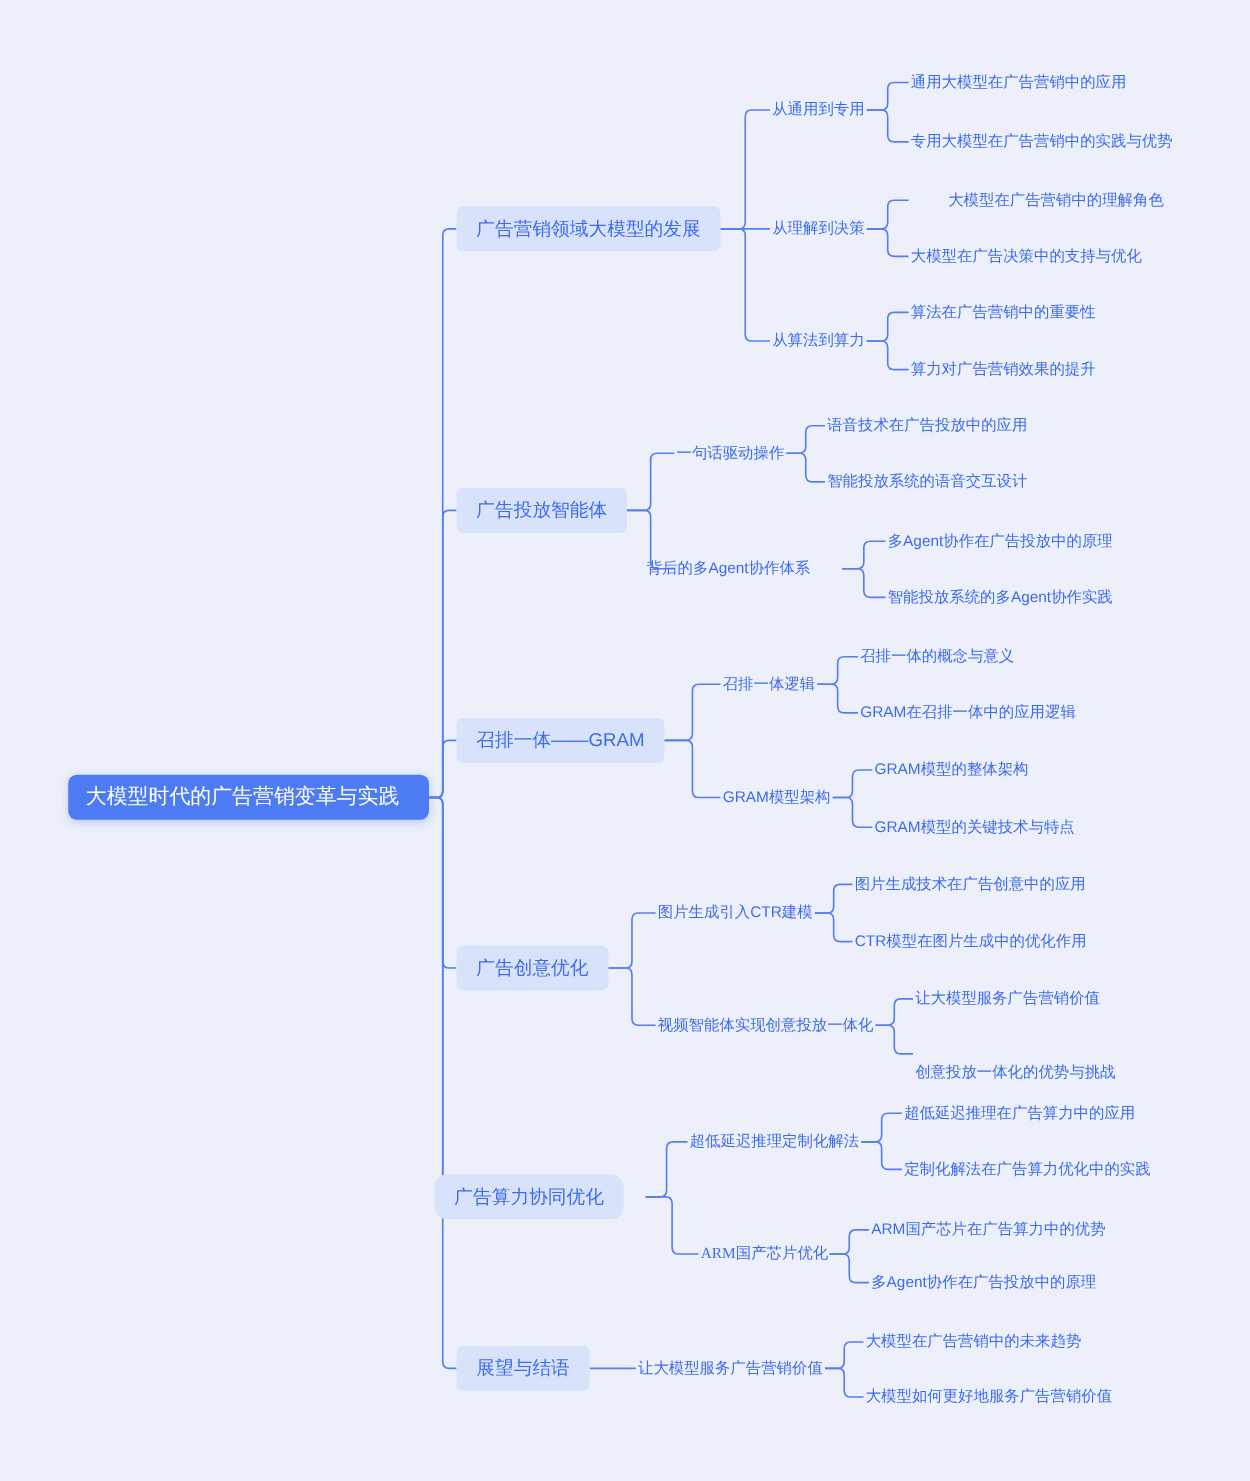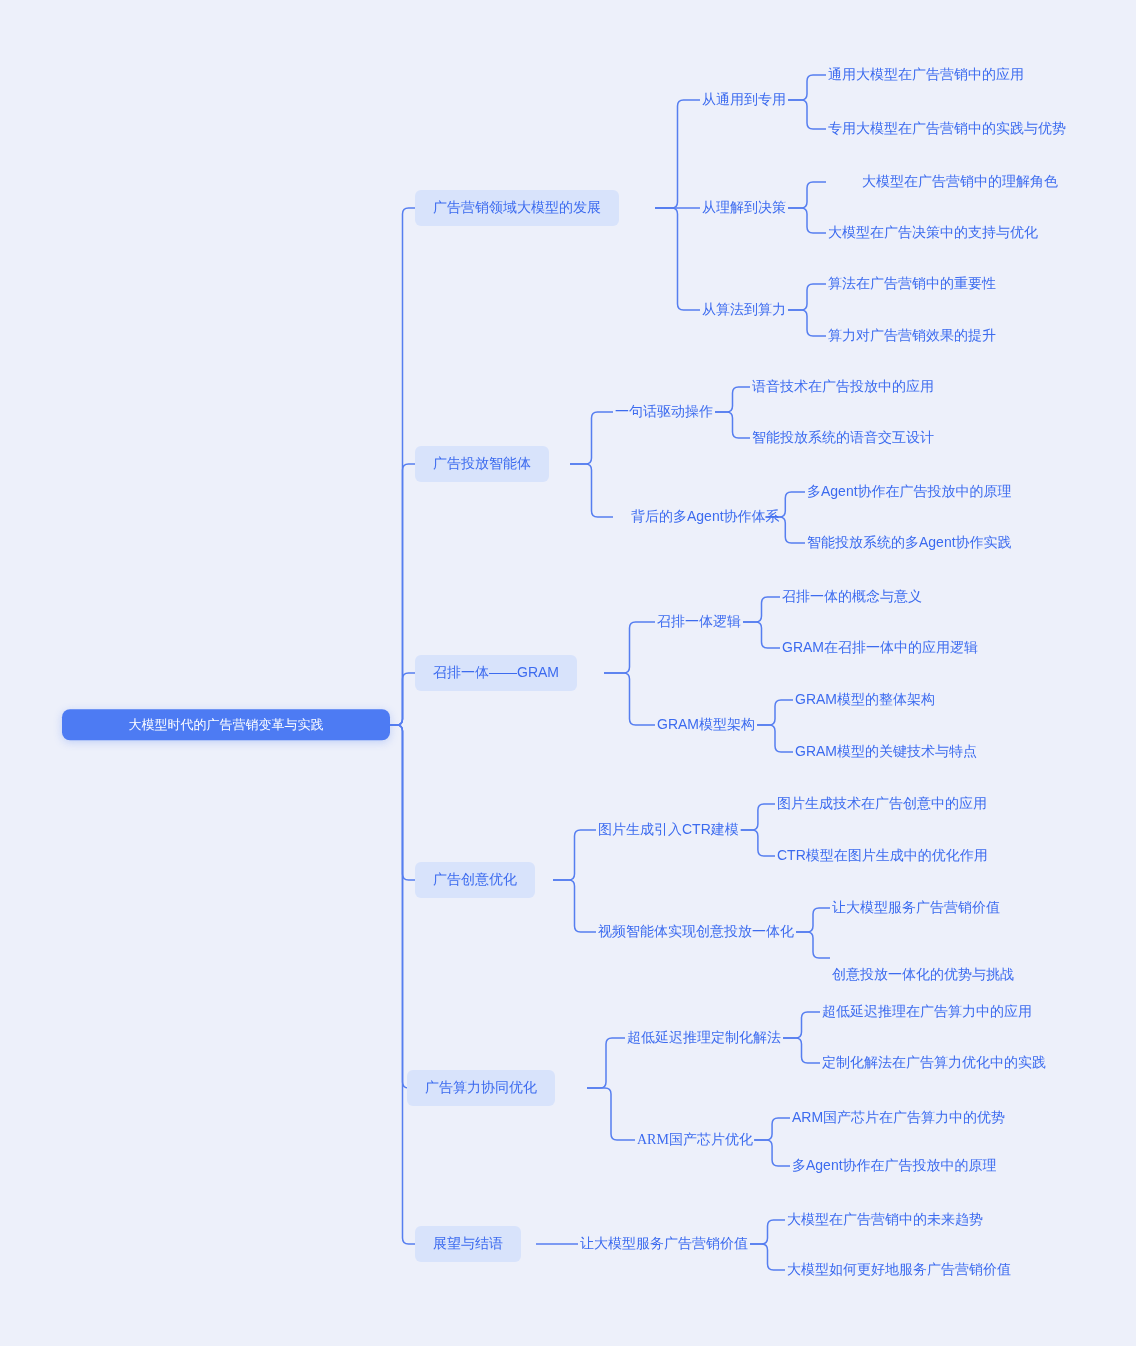--- a/index.html
+++ b/index.html
@@ -16,32 +16,32 @@
   .node {
     position: absolute;
     transform: translateY(-50%);
     color: var(--node-text, #3c6bef);
     white-space: nowrap;
     cursor: default;
   }
   .root {
     background: var(--root-fill, #4d7bf3);
     color: var(--root-text, #ffffff);
-    font-size: 13px;
+    font-size: 19px;
     line-height: 1.65;
-    text-align: center;
+    text-align: left;
     border-radius: 8px;
     padding: 5px 16px;
     white-space: normal;
     box-shadow: 0 2px 8px rgba(77,123,243,.28);
   }
   .branch {
     background: var(--branch-fill, #d8e3fb);
     color: var(--branch-text, #3c6bef);
-    font-size: 14px;
+    font-size: 17px;
     border-radius: 6px;
     padding: 9px 18px;
   }
   .sub { font-size: 14px; padding: 3px 2px; }
 </style>
 </head>
 <body>
 
 <div class="canvas" id="canvas">
   <svg id="edges">
@@ -88,37 +88,37 @@
       <path d="M750 1244 H761.5 Q767.5 1244 767.5 1238 V1226 Q767.5 1220 773.5 1220 H785"></path>
       <path d="M750 1244 H761.5 Q767.5 1244 767.5 1250 V1264 Q767.5 1270 773.5 1270 H785"></path>
     </svg>
 
   <div class="node root" id="n-root" style="left:62px; top:725px; width:328px;">大模型时代的广告营销变革与实践</div>
 
   <div class="node branch" id="n-b0" style="left:415px; top:208px;">广告营销领域大模型的发展</div>
   <div class="node branch" id="n-b1" style="left:415px; top:464px;">广告投放智能体</div>
   <div class="node branch" id="n-b2" style="left:415px; top:673px;">召排一体——GRAM</div>
   <div class="node branch" id="n-b3" style="left:415px; top:880px;">广告创意优化</div>
-  <div class="node branch" id="n-b4" style="left:407px; top:1088px;">广告算力协同优化</div>
+  <div class="node branch" id="n-b4" style="left:395px; top:1088px;border-radius:12px;">广告算力协同优化</div>
   <div class="node branch" id="n-b5" style="left:415px; top:1244px;">展望与结语</div>
 
   <div class="node sub" id="n-c00" style="left:700px; top:100px;">从通用到专用</div>
   <div class="node sub" id="n-g000" style="left:826px; top:75px;">通用大模型在广告营销中的应用</div>
   <div class="node sub" id="n-g001" style="left:826px; top:129px;">专用大模型在广告营销中的实践与优势</div>
   <div class="node sub" id="n-c01" style="left:700px; top:208px;">从理解到决策</div>
   <div class="node sub" id="n-g010" style="left:860px; top:182px;">大模型在广告营销中的理解角色</div>
   <div class="node sub" id="n-g011" style="left:826px; top:233px;">大模型在广告决策中的支持与优化</div>
   <div class="node sub" id="n-c02" style="left:700px; top:310px;">从算法到算力</div>
   <div class="node sub" id="n-g020" style="left:826px; top:284px;">算法在广告营销中的重要性</div>
   <div class="node sub" id="n-g021" style="left:826px; top:336px;">算力对广告营销效果的提升</div>
 
   <div class="node sub" id="n-c10" style="left:613px; top:412px;">一句话驱动操作</div>
   <div class="node sub" id="n-g100" style="left:750px; top:387px;">语音技术在广告投放中的应用</div>
   <div class="node sub" id="n-g101" style="left:750px; top:438px;">智能投放系统的语音交互设计</div>
-  <div class="node sub" id="n-c11" style="left:629px; top:517px;">背后的多Agent协作体系</div>
+  <div class="node sub" id="n-c11" style="left:586px; top:517px;">背后的多Agent协作体系</div>
   <div class="node sub" id="n-g110" style="left:805px; top:492px;">多Agent协作在广告投放中的原理</div>
   <div class="node sub" id="n-g111" style="left:805px; top:543px;">智能投放系统的多Agent协作实践</div>
 
   <div class="node sub" id="n-c20" style="left:655px; top:622px;">召排一体逻辑</div>
   <div class="node sub" id="n-g200" style="left:780px; top:597px;">召排一体的概念与意义</div>
   <div class="node sub" id="n-g201" style="left:780px; top:648px;">GRAM在召排一体中的应用逻辑</div>
   <div class="node sub" id="n-c21" style="left:655px; top:725px;">GRAM模型架构</div>
   <div class="node sub" id="n-g210" style="left:793px; top:700px;">GRAM模型的整体架构</div>
   <div class="node sub" id="n-g211" style="left:793px; top:752px;">GRAM模型的关键技术与特点</div>
 

